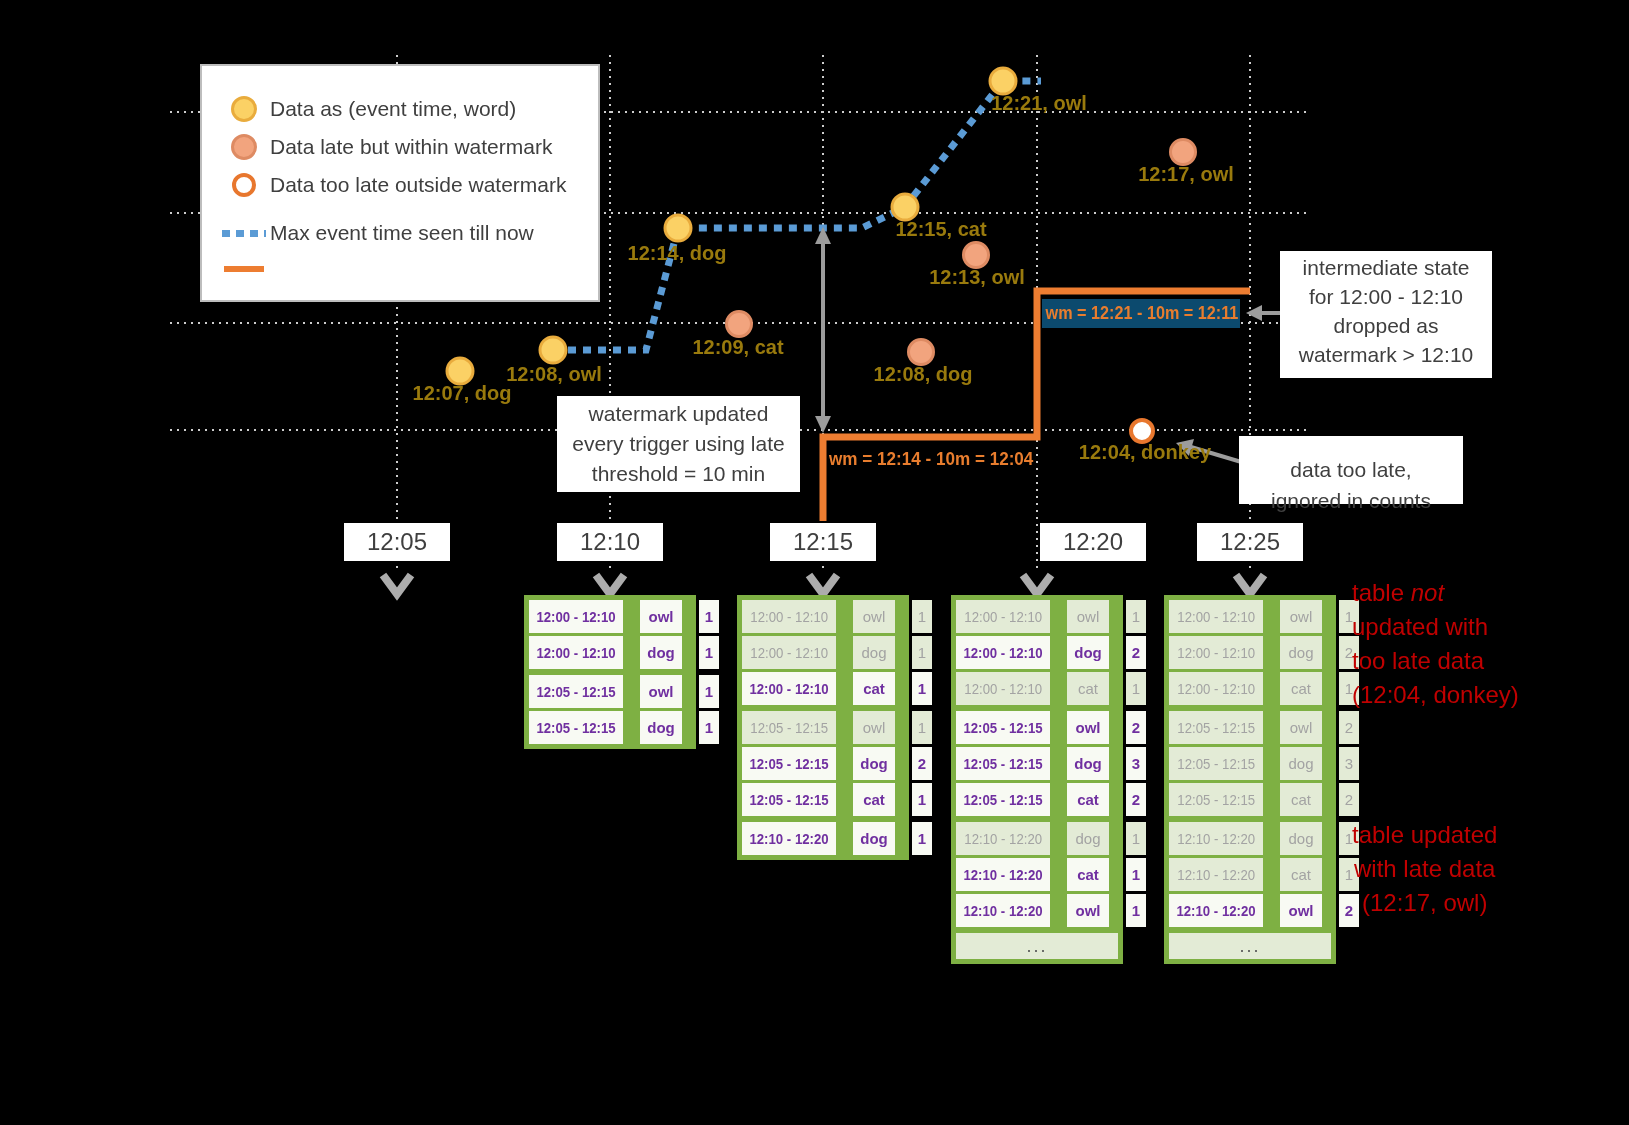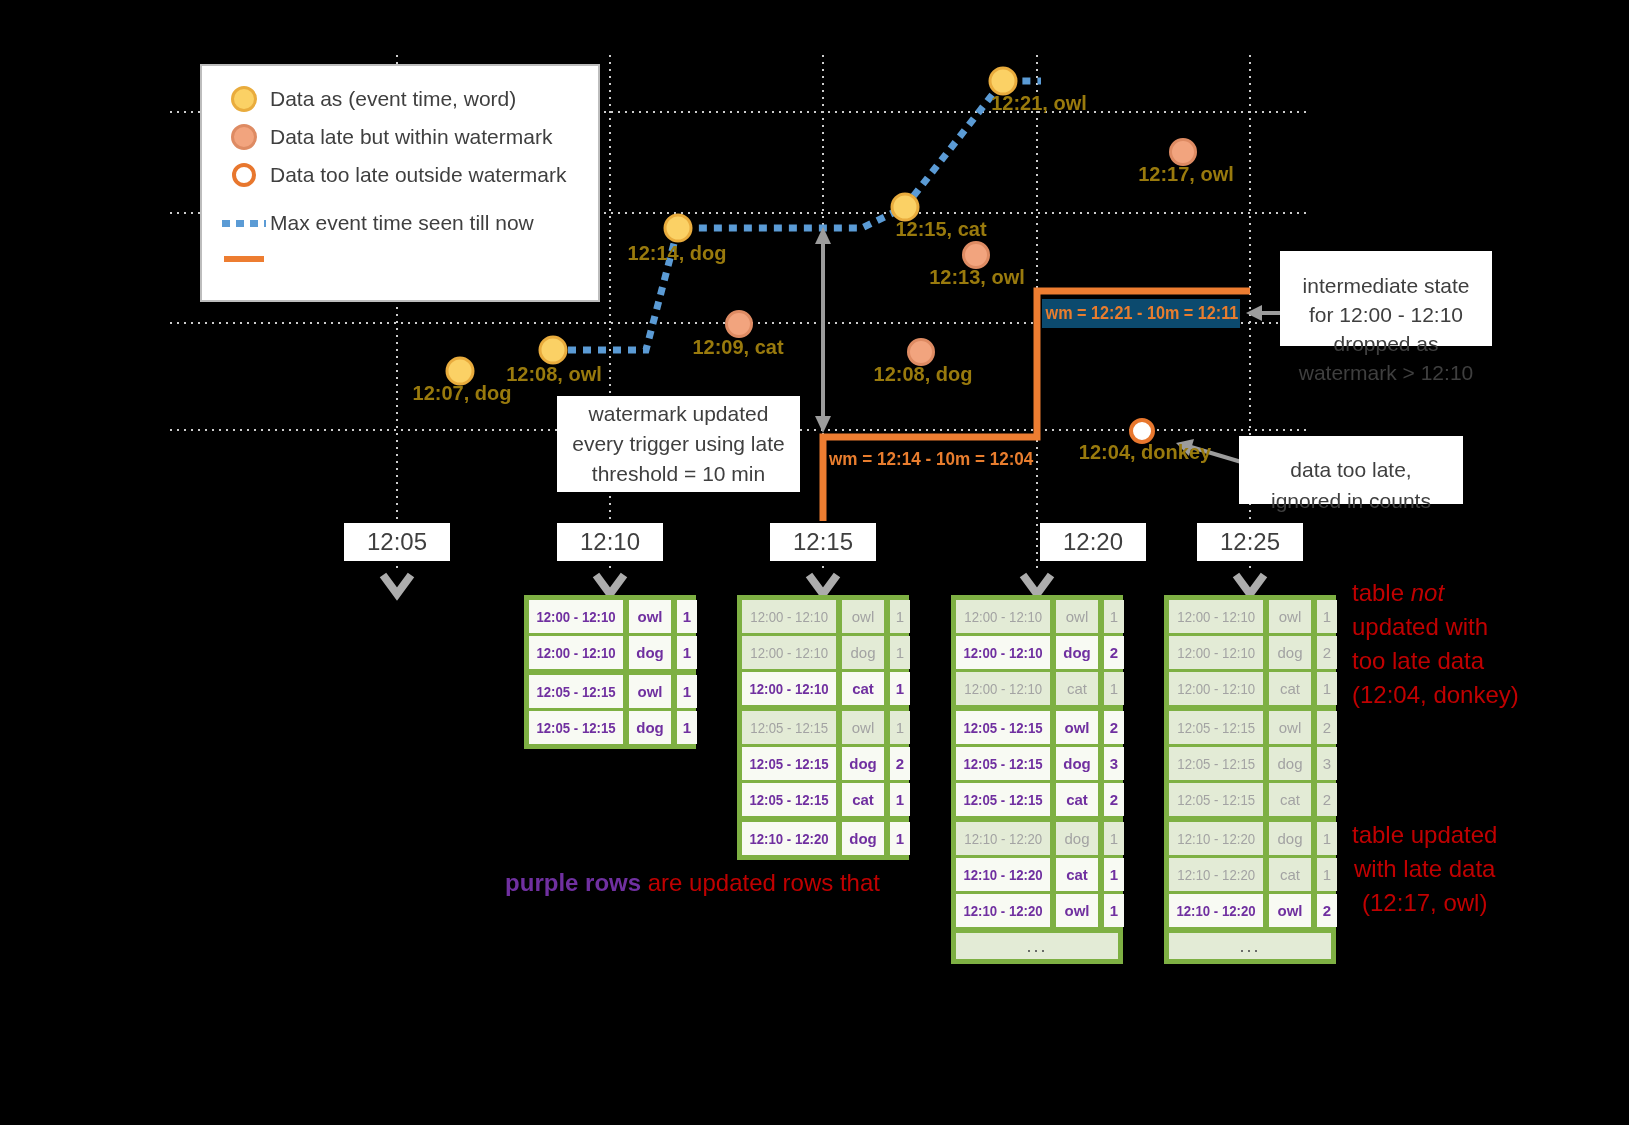--- a/index.html
+++ b/index.html
@@ -8,21 +8,21 @@
   .stage svg{position:absolute;left:0;top:0;z-index:1;}
   .grid{stroke:#CDCDCD;stroke-width:2;stroke-dasharray:2 5;fill:none;}
   .maxline{stroke:#5B9BD5;stroke-width:7;fill:none;stroke-dasharray:8 7;}
   .wmline{stroke:#ED7D31;stroke-width:7;fill:none;}
   .garrow{stroke:#9C9C9C;stroke-width:4;fill:none;}
   .ghead{fill:#9C9C9C;stroke:none;}
   .chev{stroke:#ACACAC;stroke-width:8;fill:none;stroke-linejoin:miter;}
 
   
   .legend{position:absolute;left:200px;top:64px;width:400px;height:238px;background:#fff;
-          border:2px solid #BDBDBD;z-index:3;box-sizing:border-box;padding-top:14px;}
+          border:2px solid #BDBDBD;z-index:3;box-sizing:border-box;padding-top:24px;}
   .litem{display:flex;align-items:center;height:38px;padding-left:16px;}
   .licon{flex:0 0 52px;display:flex;justify-content:center;align-items:center;}
   .legend-label,.legend-sub{font-size:21px;color:#3F3F3F;white-space:nowrap;}
   .legend-sub{margin-top:4px;padding-left:22px;}
   .dot{border-radius:50%;box-sizing:border-box;}
   .dot.ontime{width:26px;height:26px;background:#FBD165;border:3px solid #E9AC3D;}
   .dot.late{width:26px;height:26px;background:#F2A47E;border:3px solid #DE8B63;}
   .dot.toolate{width:24px;height:24px;background:#fff;border:4px solid #E8772E;}
   .dashline{width:44px;height:7px;background:repeating-linear-gradient(90deg,#5B9BD5 0 8px,transparent 8px 14px);}
   .solidline{width:40px;height:6px;background:#ED7D31;}
@@ -49,27 +49,27 @@
   .wm2box{position:absolute;left:1042px;top:299px;width:198px;height:29px;background:#0c4a6e;z-index:2;
           display:flex;align-items:center;}
   .wm2box span{display:inline-block;transform:scaleX(.9);transform-origin:left center;color:#E87D2E;
           font-size:18px;font-weight:700;white-space:nowrap;padding-left:4px;}
 
   
   .anno{position:absolute;background:#fff;z-index:3;text-align:center;font-size:21px;color:#3F3F3F;
         box-sizing:border-box;}
   .anno div{white-space:nowrap;}
   .anno1{left:557px;top:396px;width:243px;height:96px;line-height:30px;padding-top:3px;}
-  .anno2{left:1280px;top:251px;width:212px;height:95px;line-height:29px;padding-top:20px;}
+  .anno2{left:1280px;top:251px;width:212px;height:127px;line-height:29px;padding-top:2px;}
   .anno3{left:1239px;top:436px;width:224px;height:68px;line-height:31px;padding-top:18px;}
 
   
   .rtable{position:absolute;top:595px;z-index:2;width:162px;background:#7EB043;border:5px solid #7EB043;
           display:flex;flex-direction:column;gap:3px;}
-  .trow{display:grid;grid-template-columns:94px 42px 20px;gap:6px;height:33px;flex:0 0 33px;}
+  .trow{display:grid;grid-template-columns:94px 42px 20px;gap:17px;height:33px;flex:0 0 33px;}
   .trow.gstart{margin-top:3px;}
   .c{display:flex;align-items:center;justify-content:center;overflow:hidden;font-size:15px;}
   .trow.upd .c{background:#F8FAF3;color:#7030A0;font-weight:700;}
   .trow.stale .c{background:#E3EBD6;color:#A3A3A3;font-weight:400;}
   .cond{display:inline-block;transform:scaleX(.88);white-space:nowrap;}
   .ellrow{height:26px;flex:0 0 26px;background:#E3EBD6;display:flex;align-items:center;justify-content:center;
           color:#595959;font-size:18px;letter-spacing:2px;margin-top:3px;}
 
   
   .note{position:absolute;z-index:2;color:#C00000;font-size:24px;line-height:34px;white-space:nowrap;}
@@ -425,18 +425,15 @@
       <div>too late data</div>
       <div>(12:04, donkey)</div>
     </div>
   <div class="note note2" id="note2">
       <div>table updated</div>
       <div>with late data</div>
       <div>(12:17, owl)</div>
     </div>
 
   <div class="caption" id="caption">
-    <div>
-      <span class="purple">purple rows</span><span> are updated rows that</span>
-    </div>
   </div>
 
 </div>
 
 </body></html>

